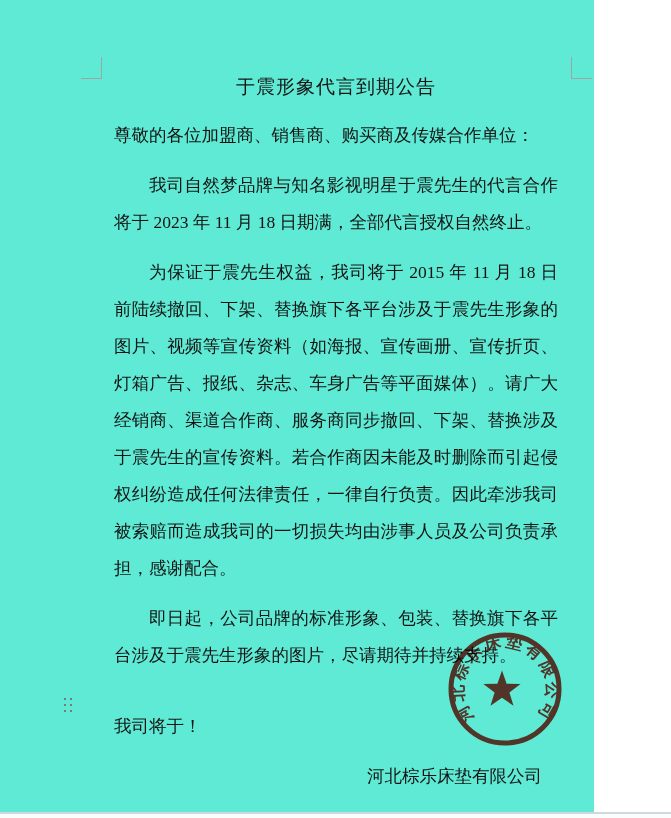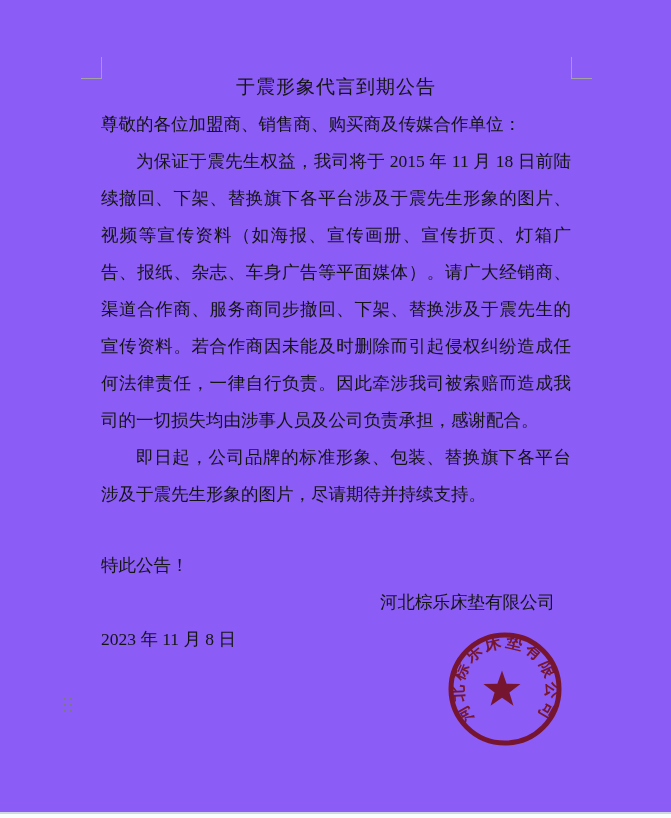--- a/index.html
+++ b/index.html
@@ -2,36 +2,36 @@
 <html><head>
 <meta charset="utf-8">
 <style>
   html,body{margin:0;padding:0;}
   body{
     width:671px;height:818px;overflow:hidden;
     background:#ffffff;
     font-family:"Liberation Serif","DejaVu Serif",serif;
   }
   .page{
-    position:relative;width:671px;height:818px;background:#8b5cf6;
+    position:relative;width:594px;height:818px;background:#5eead4;
   }
   
   .crop{position:absolute;width:20px;height:21px;}
   .crop.tl{left:81px;top:57px;border-right:1px solid #a3a3a3;border-bottom:1px solid #a3a3a3;}
   .crop.tr{left:571px;top:57px;border-left:1px solid #a3a3a3;border-bottom:1px solid #a3a3a3;}
   
   .content{
     position:absolute;left:101px;top:70px;width:470px;
     color:#141414;font-size:17.5px;line-height:37px;
   }
   .title{
     text-align:center;font-size:19px;line-height:34px;
     letter-spacing:1px;margin:0 0 2px 0;
   }
-  p{margin:0;}
+  p{margin:13px;}
   .salutation{text-align:left;}
   .para{text-indent:2em;text-align:justify;}
   .closing{margin-top:34px;}
   .sig-company{text-align:right;padding-right:16px;}
   .sig-date{padding-right:24px;}
   
   .anchor-dots{
     position:absolute;left:64px;top:698px;width:10px;height:16px;
     display:grid;grid-template-columns:2px 2px;grid-template-rows:2px 2px 2px;
     column-gap:4px;row-gap:4px;
@@ -57,23 +57,24 @@
 <body>
 
 <div class="page">
 
   <span class="crop tl"></span>
   <span class="crop tr"></span>
 
   <div class="content">
     <div class="title">于震形象代言到期公告</div>
     <p class="salutation">尊敬的各位加盟商、销售商、购买商及传媒合作单位：</p>
+    <p class="para">我司自然梦品牌与知名影视明星于震先生的代言合作将于 2023 年 11 月 18 日期满，全部代言授权自然终止。</p>
     <p class="para">为保证于震先生权益，我司将于 2015 年 11 月 18 日前陆续撤回、下架、替换旗下各平台涉及于震先生形象的图片、视频等宣传资料（如海报、宣传画册、宣传折页、灯箱广告、报纸、杂志、车身广告等平面媒体）。请广大经销商、渠道合作商、服务商同步撤回、下架、替换涉及于震先生的宣传资料。若合作商因未能及时删除而引起侵权纠纷造成任何法律责任，一律自行负责。因此牵涉我司被索赔而造成我司的一切损失均由涉事人员及公司负责承担，感谢配合。</p>
     <p class="para">即日起，公司品牌的标准形象、包装、替换旗下各平台涉及于震先生形象的图片，尽请期待并持续支持。</p>
-    <p class="closing">特此公告！</p>
+    <p class="closing">我司将于！</p>
     <p class="sig-company">河北棕乐床垫有限公司</p>
     <p class="sig-date">2023 年 11 月 8 日</p>
   </div>
 
   <div class="anchor-dots">
     <i></i>
       <i></i>
     <i></i>
       <i></i>
     <i></i>

